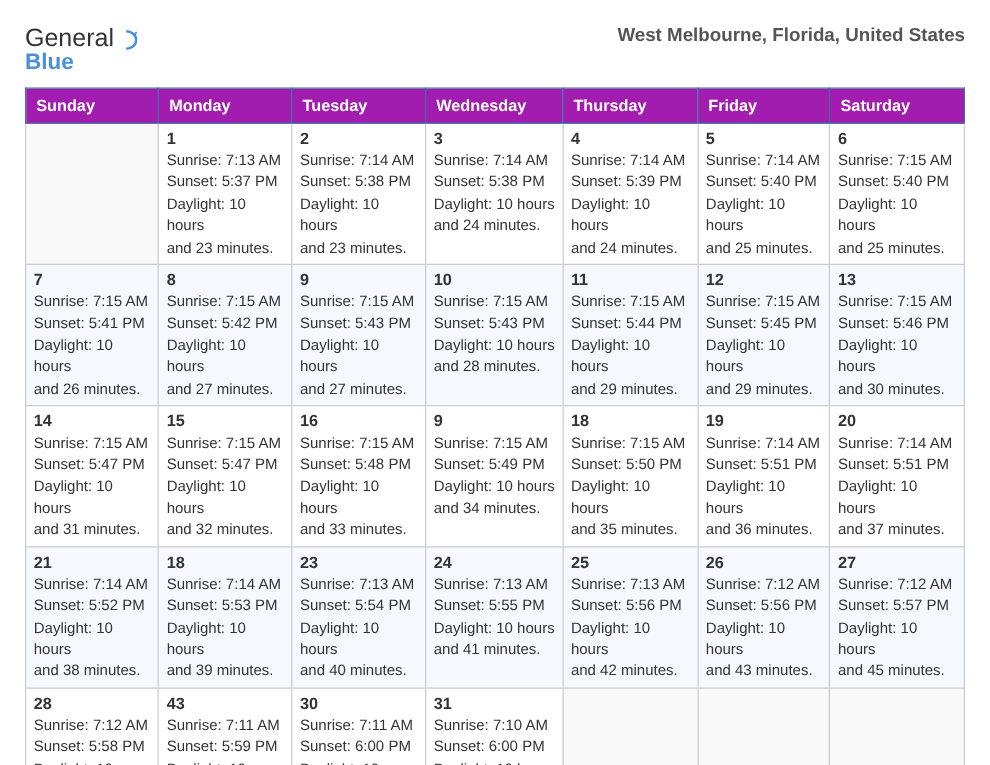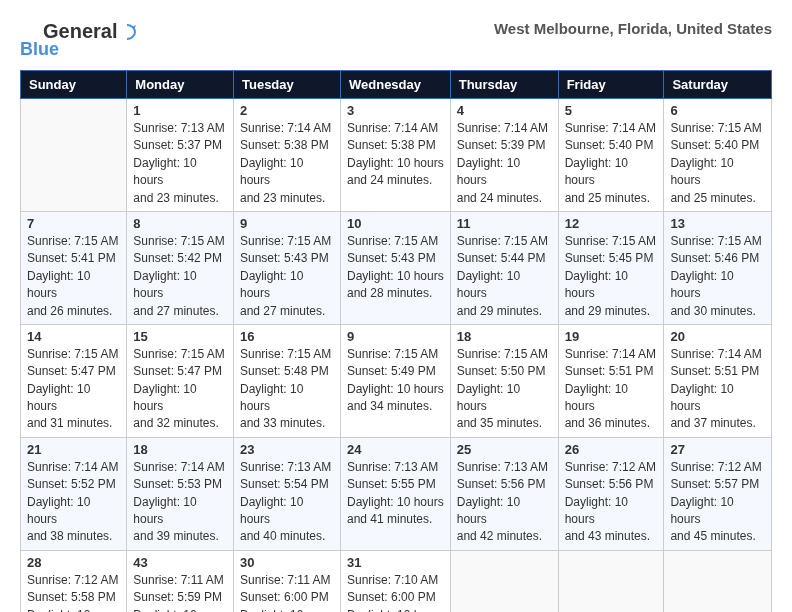--- a/index.html
+++ b/index.html
@@ -32,21 +32,21 @@
     .title-block h2 {
       font-size: 15px;
       font-weight: bold;
       color: #555;
     }
     .calendar {
       width: 100%;
       border-collapse: collapse;
     }
     .calendar thead tr th {
-      background: #0f172a;
+      background: #a21caf;
       color: #fff;
       font-size: 13px;
       font-weight: bold;
       padding: 6px 8px;
       text-align: left;
       border: 1px solid #3a6aaa;
     }
     .calendar tbody tr td {
       border: 1px solid #ccc;
       vertical-align: top;
@@ -73,21 +73,21 @@
     .empty-cell {
       background: #f9f9f9 !important;
     }
   </style>
 </head>
 <body>
 
 <div class="header">
   <div class="logo">
     <div style="display:flex;align-items:center;">
-      <span style="font-size:20px;font-weight:bold;color:#333;margin-left:23px;">General</span>
+      <span style="font-size:20px;font-weight:normal;color:#333;">General</span>
       <svg width="18" height="18" viewBox="0 0 18 18" style="margin: 0 1px;">
         <path d="M9 2 C13 2 17 5 17 9 C17 13 13 16 9 16" fill="none" stroke="#4a90d9" stroke-width="2"></path>
         <path d="M14 4 L18 2 L16 7 Z" fill="#4a90d9"></path>
       </svg>
     </div>
     <span style="font-size:18px;font-weight:bold;color:#4a90d9;margin-top:-4px;">Blue</span>
   </div>
   <div class="title-block">
     <h2>West Melbourne, Florida, United States</h2>
   </div>

